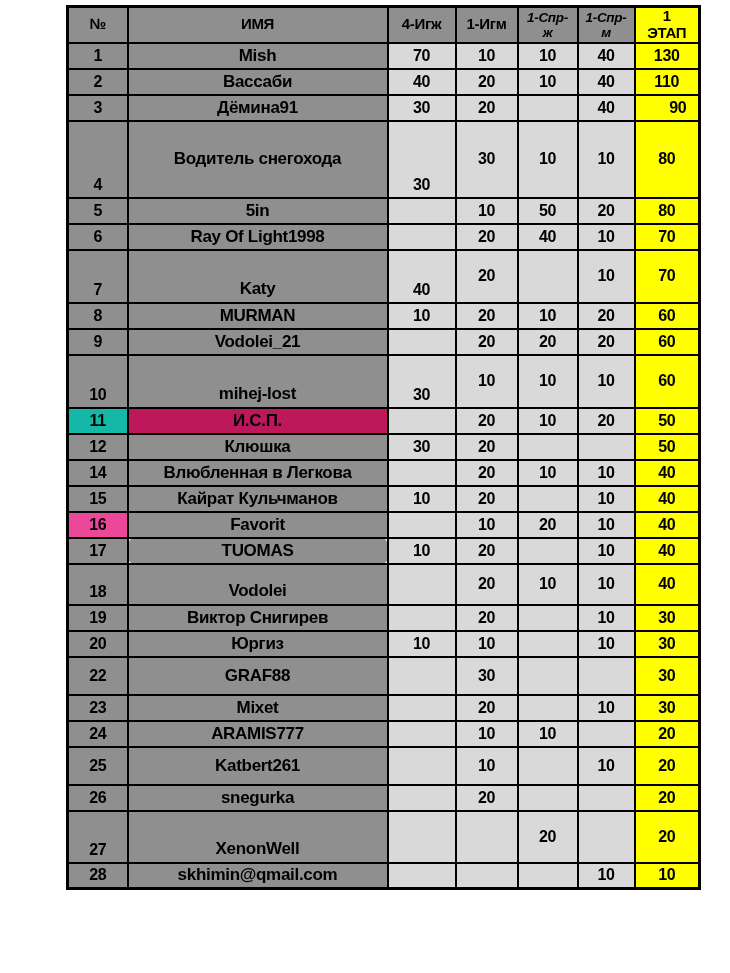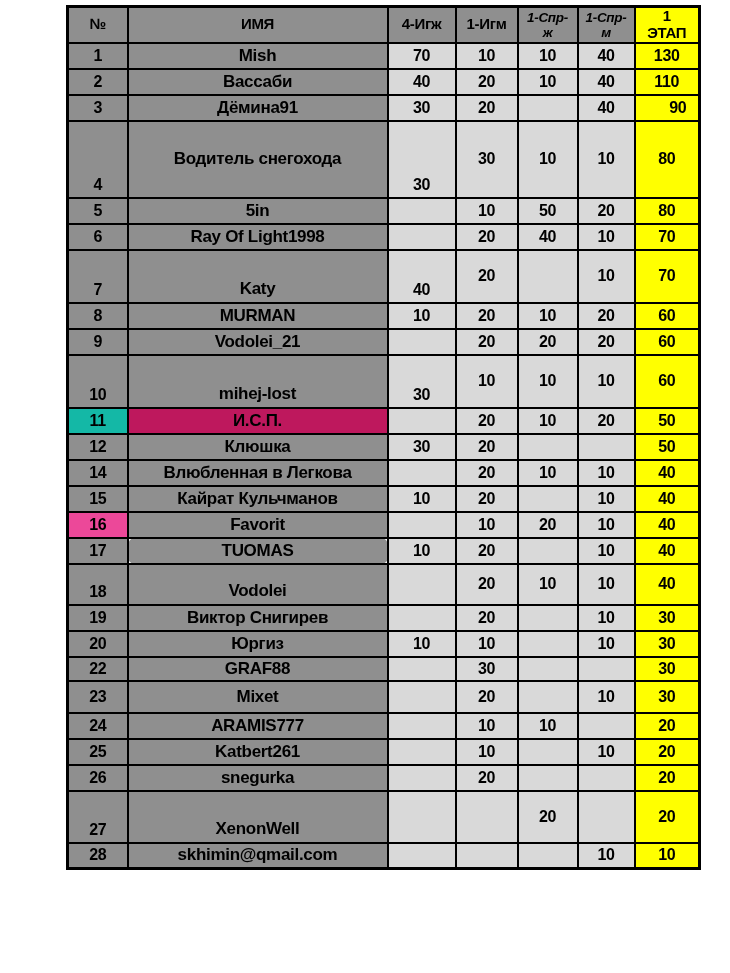--- a/index.html
+++ b/index.html
@@ -226,48 +226,48 @@
         </tr>
         <tr style="height: 26px;">
           <td class="c-n" style="background: rgb(143, 143, 143);">20</td>
           <td class="c-name" style="background: rgb(143, 143, 143); margin-top: 24px;">Юргиз</td>
           <td class="val" style="background: rgb(217, 217, 217);">10</td>
           <td class="val" style="background: rgb(217, 217, 217);">10</td>
           <td class="val" style="background: rgb(217, 217, 217);"></td>
           <td class="val" style="background: rgb(217, 217, 217);">10</td>
           <td class="val" style="background: rgb(255, 255, 0);">30</td>
         </tr>
-        <tr style="height: 24px;">
+        <tr style="height: 38px;">
           <td class="c-n" style="background: rgb(143, 143, 143);">22</td>
           <td class="c-name" style="background: rgb(143, 143, 143);">GRAF88</td>
           <td class="val" style="background: rgb(217, 217, 217);"></td>
           <td class="val" style="background: rgb(217, 217, 217);">30</td>
           <td class="val" style="background: rgb(217, 217, 217);"></td>
           <td class="val" style="background: rgb(217, 217, 217);"></td>
           <td class="val" style="background: rgb(255, 255, 0);">30</td>
         </tr>
-        <tr style="height: 32px;">
+        <tr style="height: 26px;">
           <td class="c-n" style="background: rgb(143, 143, 143);">23</td>
           <td class="c-name" style="background: rgb(143, 143, 143);">Mixet</td>
           <td class="val" style="background: rgb(217, 217, 217);"></td>
           <td class="val" style="background: rgb(217, 217, 217);">20</td>
           <td class="val" style="background: rgb(217, 217, 217);"></td>
           <td class="val" style="background: rgb(217, 217, 217);">10</td>
           <td class="val" style="background: rgb(255, 255, 0);">30</td>
         </tr>
         <tr style="height: 26px;">
           <td class="c-n" style="background: rgb(143, 143, 143);">24</td>
           <td class="c-name" style="background: rgb(143, 143, 143);">ARAMIS777</td>
           <td class="val" style="background: rgb(217, 217, 217);"></td>
           <td class="val" style="background: rgb(217, 217, 217);">10</td>
           <td class="val" style="background: rgb(217, 217, 217);">10</td>
           <td class="val" style="background: rgb(217, 217, 217);"></td>
           <td class="val" style="background: rgb(255, 255, 0);">20</td>
         </tr>
-        <tr style="height: 26px;">
+        <tr style="height: 38px;">
           <td class="c-n" style="background: rgb(143, 143, 143);">25</td>
           <td class="c-name" style="background: rgb(143, 143, 143);">Katbert261</td>
           <td class="val" style="background: rgb(217, 217, 217);"></td>
           <td class="val" style="background: rgb(217, 217, 217);">10</td>
           <td class="val" style="background: rgb(217, 217, 217);"></td>
           <td class="val" style="background: rgb(217, 217, 217);">10</td>
           <td class="val" style="background: rgb(255, 255, 0);">20</td>
         </tr>
         <tr style="height: 26px;">
           <td class="c-n" style="background: rgb(143, 143, 143);">26</td>

